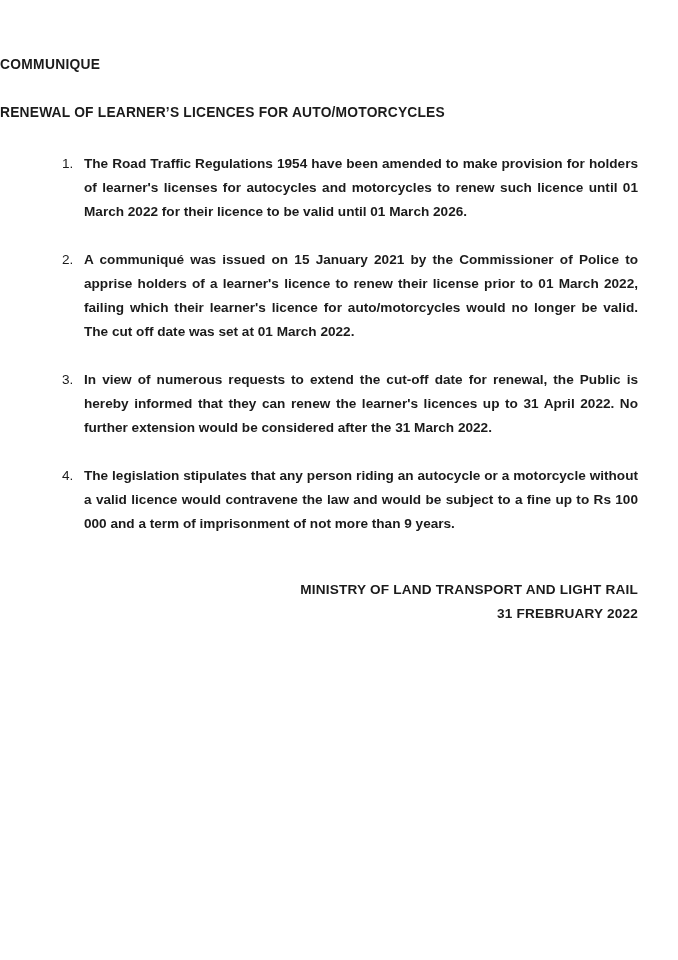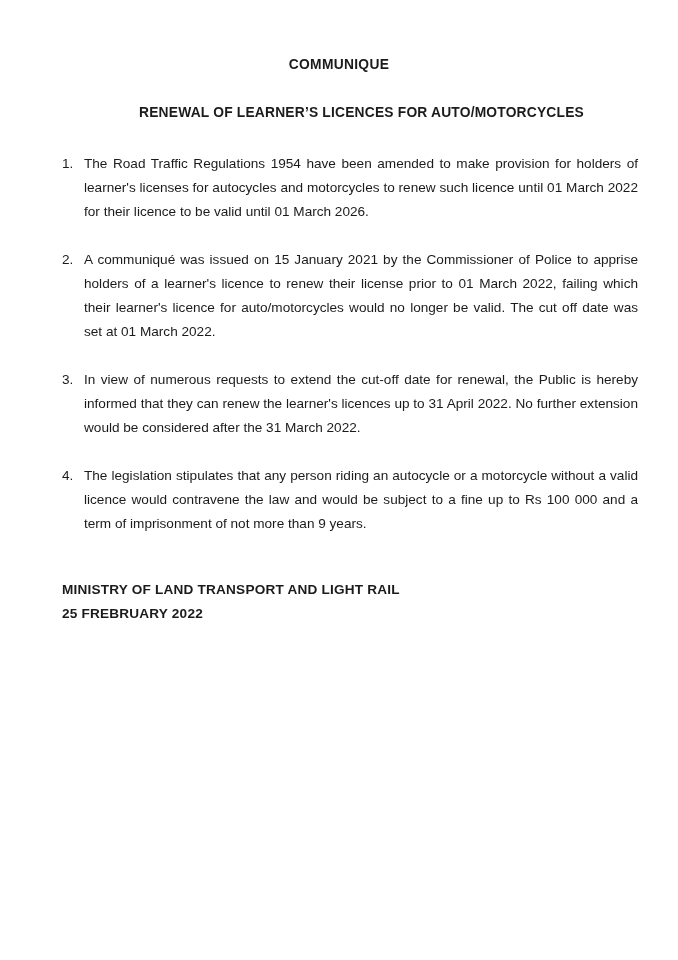--- a/index.html
+++ b/index.html
@@ -13,58 +13,57 @@
     width: 678px;
     height: 960px;
     background: #ffffff;
     color: #1b1b1b;
     font-family: "Liberation Sans", "DejaVu Sans", sans-serif;
     padding: 57px 40px 0 62px;
     position: relative;
   }
   .head-wrap {
     margin: 0 -40px 0 -62px;
-    text-align: center;
   }
   .doc-title {
     font-size: 13.8px;
     font-weight: bold;
     letter-spacing: 0.3px;
     line-height: 16px;
   }
   .doc-subtitle {
     font-size: 13.8px;
     font-weight: bold;
     letter-spacing: 0.2px;
     line-height: 16px;
     margin-top: 32px;
-    padding-left: 45px;
   }
   .paragraphs {
     list-style: none;
     margin-top: 31px;
   }
   .para {
     display: flex;
     align-items: flex-start;
     margin-bottom: 24px;
     font-size: 13.6px;
     line-height: 24px;
   }
   .num {
     flex: 0 0 22px;
     width: 22px;
   }
   .ptext {
     flex: 1;
     text-align: justify;
+    font-weight: bold;
   }
   .signature {
     margin-top: 42px;
-    text-align: left;
+    text-align: right;
     font-weight: bold;
     font-size: 13.6px;
     line-height: 24px;
     letter-spacing: 0.2px;
   }
 </style>
 </head>
 <body>
 
 <div class="page">
@@ -88,16 +87,16 @@
       <div class="ptext">In view of numerous requests to extend the cut-off date for renewal, the Public is hereby informed that they can renew the learner's licences up to 31 April 2022. No further extension would be considered after the 31 March 2022.</div>
     </li>
     <li class="para">
       <span class="num">4.</span>
       <div class="ptext">The legislation stipulates that any person riding an autocycle or a motorcycle without a valid licence would contravene the law and would be subject to a fine up to Rs 100 000 and a term of imprisonment of not more than 9 years.</div>
     </li>
   </ol>
 
   <div class="signature">
     <div>MINISTRY OF LAND TRANSPORT AND LIGHT RAIL</div>
-    <div>25 FREBRUARY 2022</div>
+    <div>31 FREBRUARY 2022</div>
   </div>
 
 </div>
 
 </body></html>

